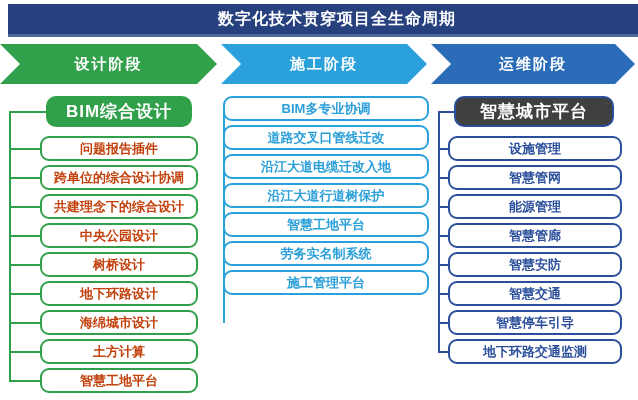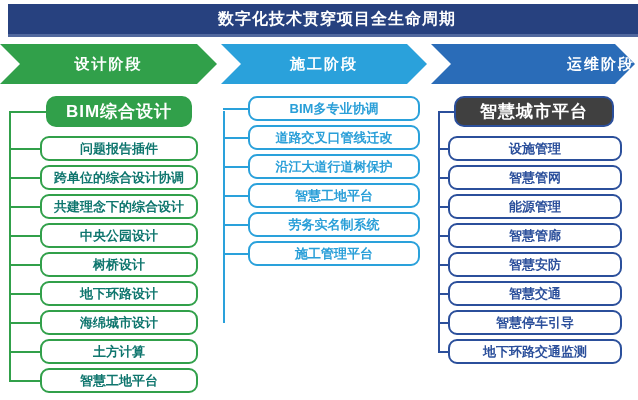--- a/index.html
+++ b/index.html
@@ -14,21 +14,21 @@
     font-size:16px;font-weight:bold;letter-spacing:1px;padding-left:20px;
   }
   .arrow{
     position:absolute;top:44px;height:40px;
     display:flex;align-items:center;justify-content:center;
     color:#fff;font-size:15px;font-weight:bold;letter-spacing:2px;
     clip-path:polygon(0 0, calc(100% - 20px) 0, 100% 50%, calc(100% - 20px) 100%, 0 100%, 20px 50%);
   }
   .a1{left:0;width:217px;background:#31a04a;}
   .a2{left:221px;width:206px;background:#2aa1db;}
-  .a3{left:431px;width:204px;background:#2a6cb8;justify-content:flex-end;}
+  .a3{left:431px;width:204px;background:#2a6cb8;}
 
   .col{position:absolute;top:96px;display:flex;flex-direction:column;}
   .c1{left:9px;width:189px;}
   .c2{left:223px;width:197px;}
   .c3{left:438px;width:184px;}
 
   .vline{position:absolute;left:0;top:15px;width:2px;}
   .c1 .vline{height:270px;background:#31a04a;}
   .c2 .vline{height:212px;background:#2aa1db;}
   .c3 .vline{height:241px;background:#2b4f9b;}
@@ -39,22 +39,22 @@
   .stub{flex:1 1 auto;height:2px;}
   .c1 .stub{background:#31a04a;}
   .c2 .stub{background:#2aa1db;}
   .c3 .stub{background:#2b4f9b;}
 
   .box{
     box-sizing:border-box;height:25px;background:#fff;border-radius:9px;
     display:flex;align-items:center;justify-content:center;
     font-weight:bold;font-size:13px;white-space:nowrap;flex:0 0 auto;
   }
-  .c1 .box{width:158px;border:2px solid #31a04a;color:#0f766e;}
-  .c2 .box{width:172px;border:2px solid #2aa1db;color:#2a9fd8;}
+  .c1 .box{width:158px;border:2px solid #31a04a;color:#c2410c;}
+  .c2 .box{width:206px;border:2px solid #2aa1db;color:#2a9fd8;}
   .c3 .box{width:174px;border:2px solid #2b4f9b;color:#2b4f9b;}
 
   .hbox{height:31px;border-radius:10px;color:#fff !important;font-size:17px;letter-spacing:1px;}
   .c1 .hbox{width:146px;margin-right:6px;background:#31a04a;}
   .c2 .hbox{width:148px;margin-right:12px;background:#2aa1db;}
   .c3 .hbox{width:160px;margin-right:8px;background:#404040;border-color:#2b4f9b;}
 </style>
 </head>
 <body>
 
@@ -123,20 +123,24 @@
     <div class="row">
         <div class="stub"></div>
         <div class="box">BIM多专业协调</div>
       </div>
     <div class="row">
         <div class="stub"></div>
         <div class="box">道路交叉口管线迁改</div>
       </div>
     <div class="row">
         <div class="stub"></div>
+        <div class="box">沿江大道电缆迁改入地</div>
+      </div>
+    <div class="row">
+        <div class="stub"></div>
         <div class="box">沿江大道行道树保护</div>
       </div>
     <div class="row">
         <div class="stub"></div>
         <div class="box">智慧工地平台</div>
       </div>
     <div class="row">
         <div class="stub"></div>
         <div class="box">劳务实名制系统</div>
       </div>

